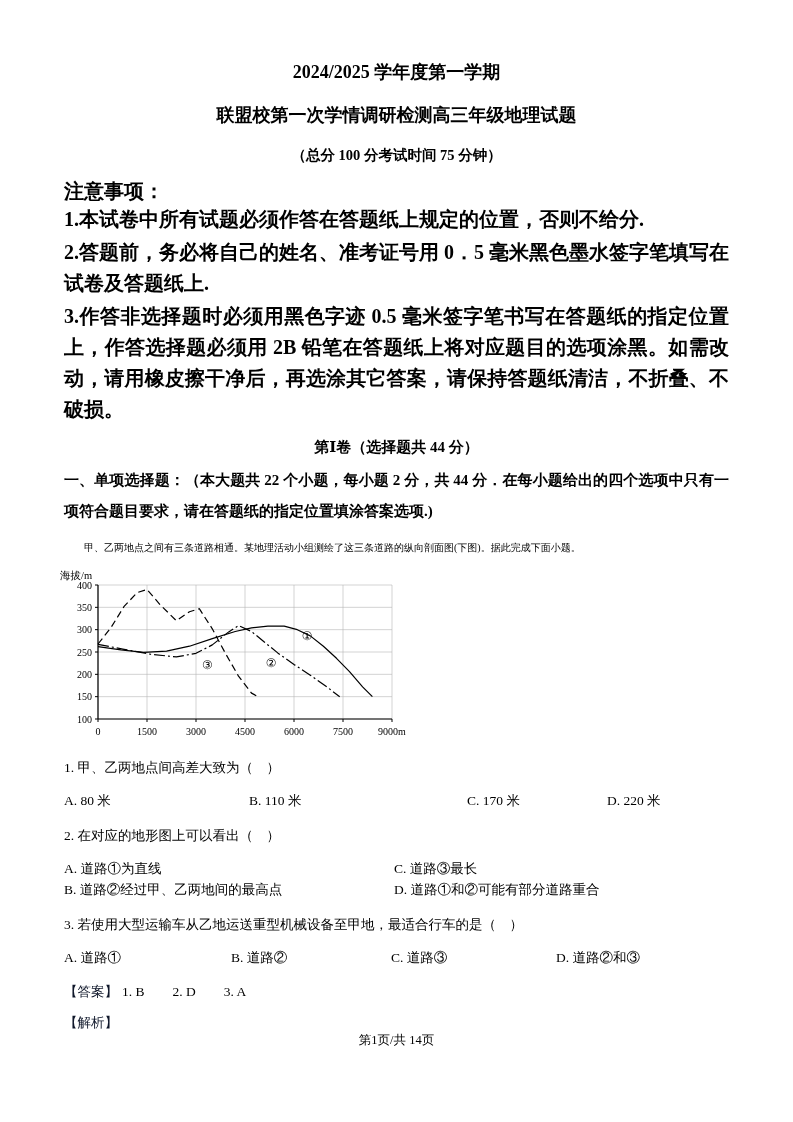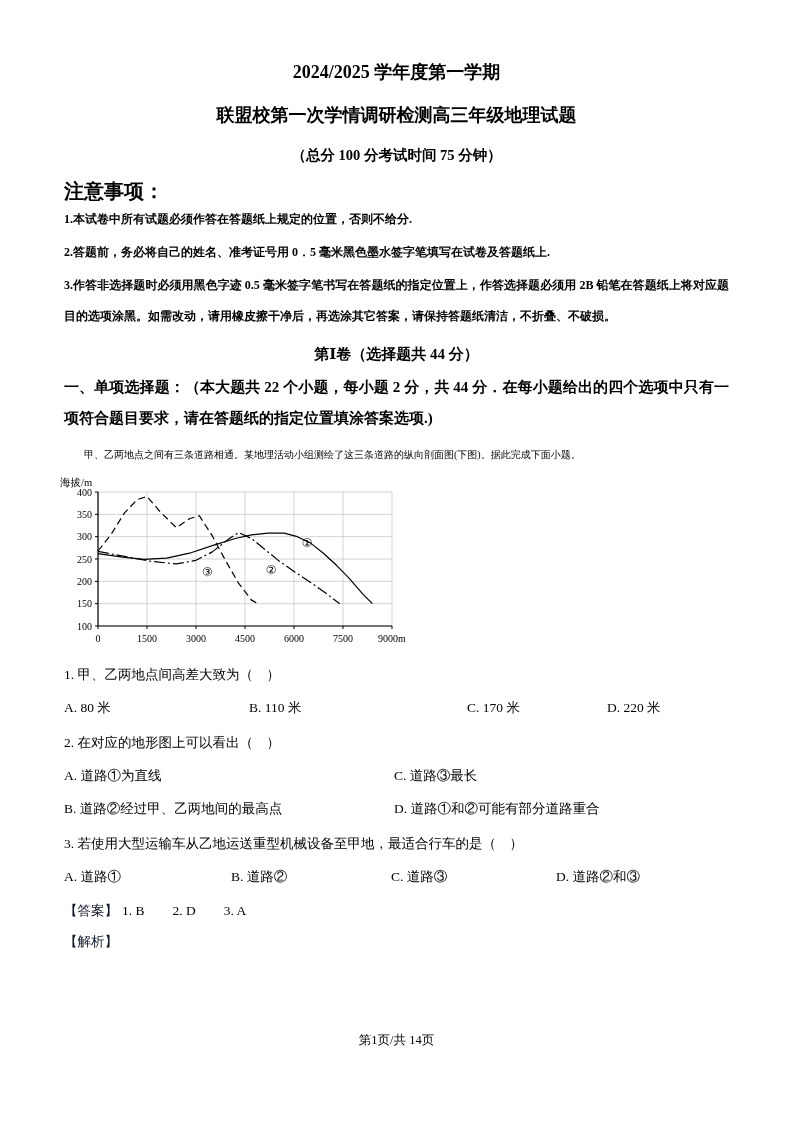--- a/index.html
+++ b/index.html
@@ -6,29 +6,29 @@
   html, body { margin: 0; padding: 0; background: #ffffff; }
   .page {
     width: 793px; height: 1122px; margin: 6px auto; position: relative;
     font-family: "Liberation Serif", "DejaVu Serif", serif;
     color: #000; padding: 54px 64px 12px 64px; overflow: hidden; background: #fff;
   }
   .t1 { text-align: center; font-weight: bold; font-size: 18px; }
   .t2 { text-align: center; font-weight: bold; font-size: 18px; margin-top: 19px; }
   .t3 { text-align: center; font-weight: bold; font-size: 14.5px; margin-top: 19px; }
   .notice-head { font-weight: bold; font-size: 20px; margin-top: 15px; line-height: 22px; }
-  .notice { font-weight: bold; font-size: 12px; line-height: 31px; margin-top: 2px; text-align: justify; }
+  .notice { font-weight: bold; font-size: 20px; line-height: 31px; margin-top: 2px; text-align: justify; }
   .section-title { text-align: center; font-weight: bold; font-size: 15px; margin-top: 10px; line-height: 24px; }
   .section-intro { font-weight: bold; font-size: 15px; line-height: 31px; margin-top: 6px; text-align: justify; }
   .passage { font-size: 10px; line-height: 26px; margin-top: 8px; text-indent: 2em; text-align: justify; }
   .chart-wrap { margin: 8px 0 2px -6px; }
   .qstem { font-size: 13.5px; margin-top: 14px; line-height: 21px; }
   .opts { display: grid; font-size: 13.5px; margin-top: 12px; line-height: 21px; }
   .opts.q1 { grid-template-columns: 185px 218px 140px 1fr; }
-  .opts.q2 { grid-template-columns: 330px 1fr; row-gap: 12px; }
+  .opts.q2 { grid-template-columns: 330px 1fr; }
   .opts.q3 { grid-template-columns: 167px 160px 165px 1fr; }
   .answer-line { font-size: 13.5px; margin-top: 15px; }
   .analysis-line { font-size: 13.5px; margin-top: 13px; }
   .teal { color: #0f172a; margin-right: 4px; }
   .ans-item { margin-right: 28px; }
   .footer { position: absolute; top: 1026px; left: 0; width: 100%; text-align: center; font-size: 12.5px; }
   svg text { font-family: "Liberation Serif", "DejaVu Serif", serif; }
 </style>
 </head>
 <body>

